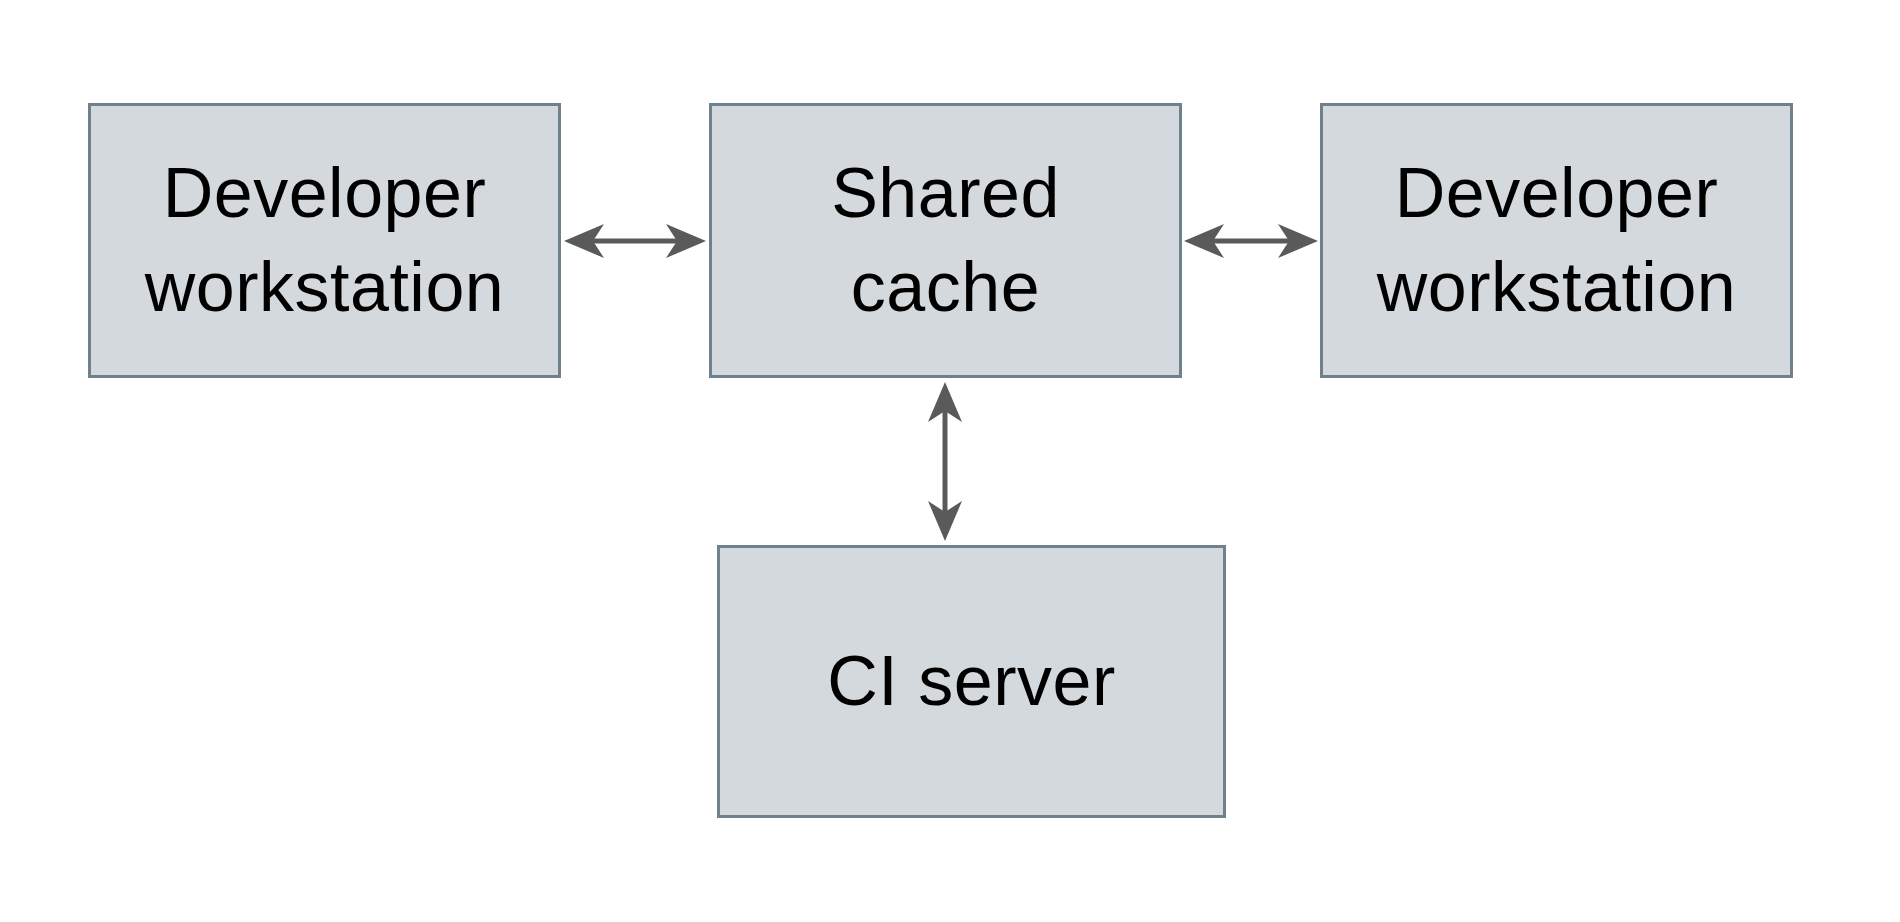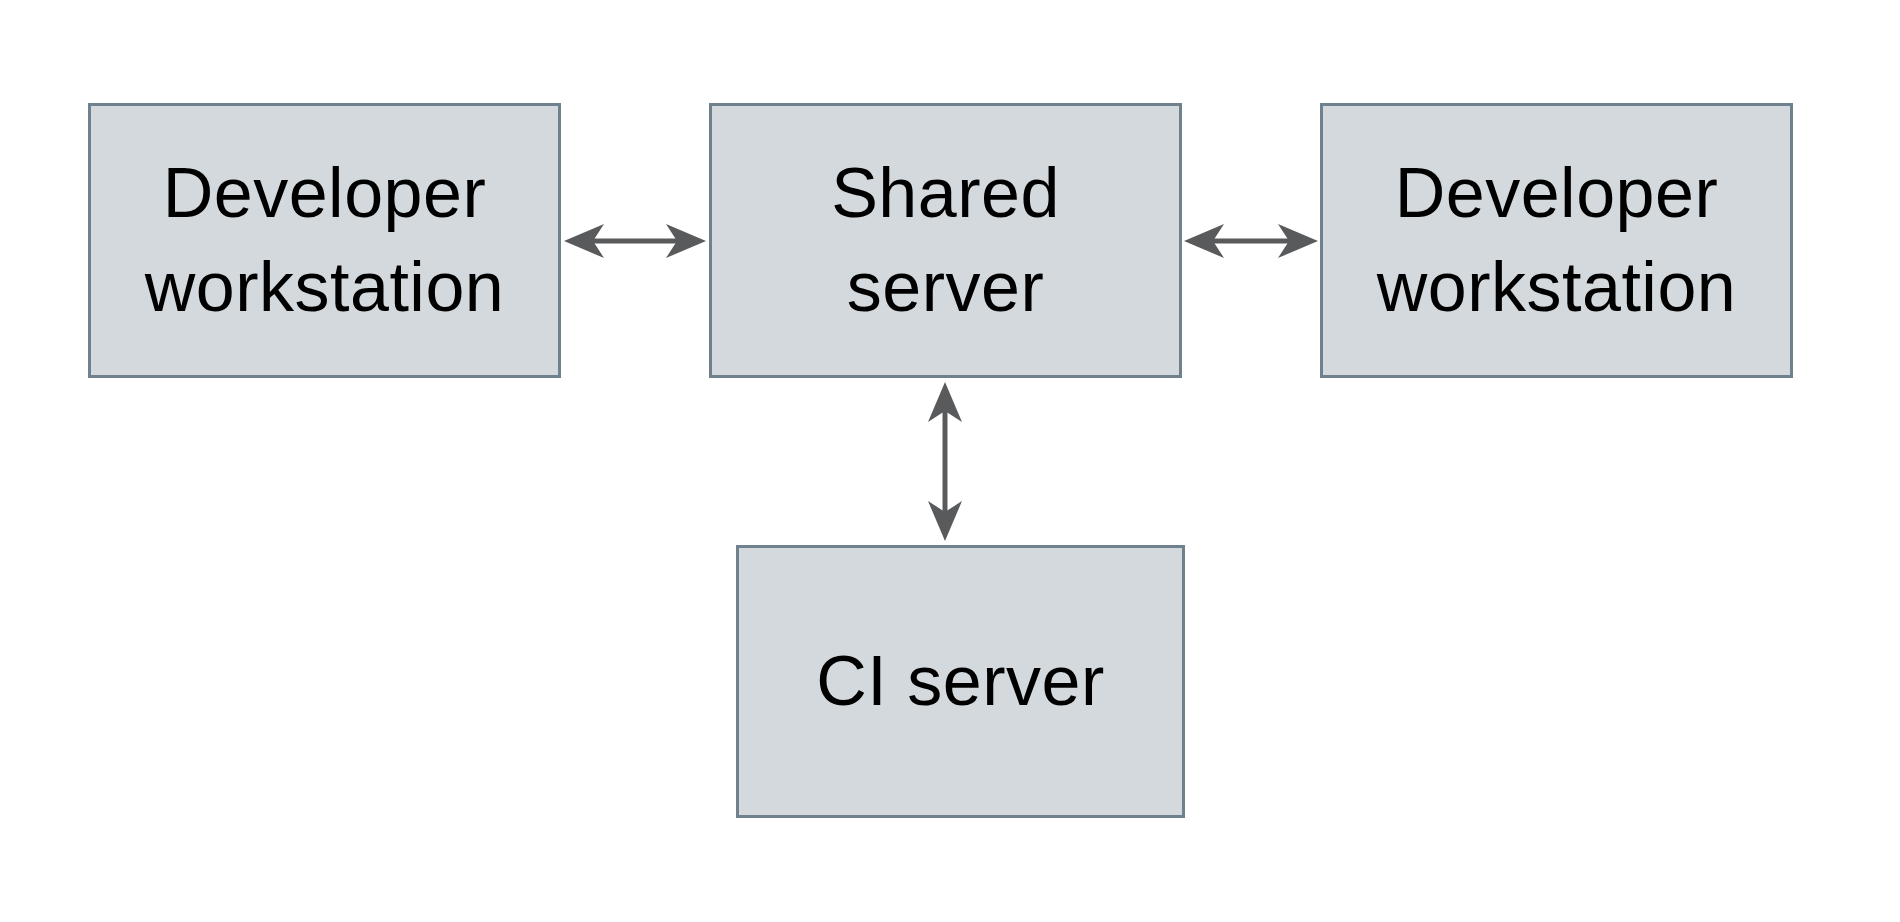--- a/index.html
+++ b/index.html
@@ -29,21 +29,21 @@
     color: var(--text, #000000);
     font-size: 70px;
     line-height: 1.33;
     text-align: center;
     white-space: pre-line;
     letter-spacing: 0.5px;
   }
   #node-dev-left   { left: 88px;   top: 103px; width: 473px; height: 275px; }
   #node-cache      { left: 709px;  top: 103px; width: 473px; height: 275px; }
   #node-dev-right  { left: 1320px; top: 103px; width: 473px; height: 275px; }
-  #node-ci         { left: 736px;  top: 545px; width: 449px; height: 273px; }
+  #node-ci         { left: 717px;  top: 545px; width: 509px; height: 273px; }
 
   .edges-layer {
     position: absolute;
     left: 0; top: 0;
     width: 1900px;
     height: 922px;
     pointer-events: none;
   }
   .arrow-shaft {
     stroke: var(--arrow, #595a5c);
@@ -59,21 +59,21 @@
 
 <div class="canvas">
 
   <div class="node" id="node-dev-left">
     <div class="node-label">Developer
 workstation</div>
   </div>
 
   <div class="node" id="node-cache">
     <div class="node-label">Shared
-server</div>
+cache</div>
   </div>
 
   <div class="node" id="node-dev-right">
     <div class="node-label">Developer
 workstation</div>
   </div>
 
   <div class="node" id="node-ci">
     <div class="node-label">CI server</div>
   </div>

